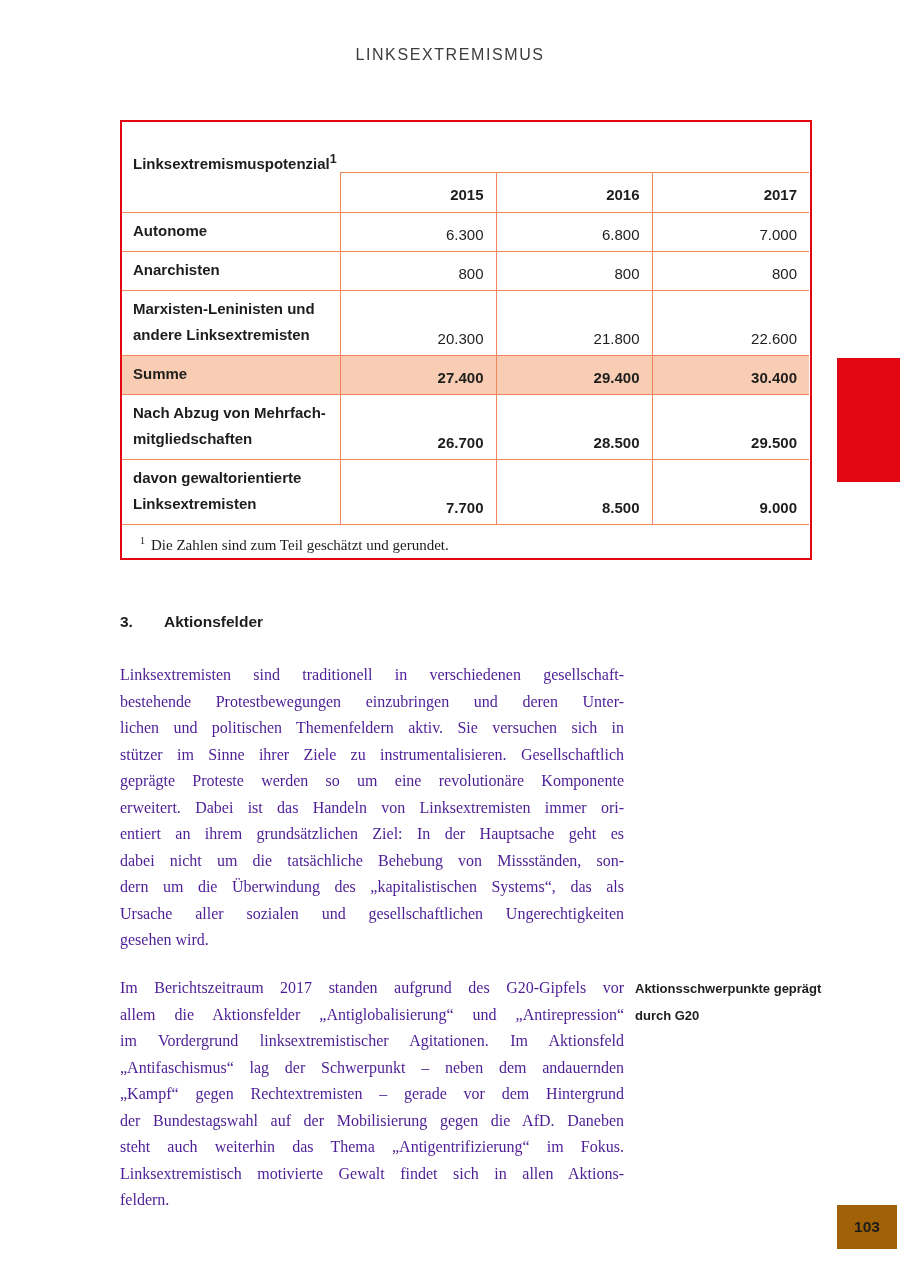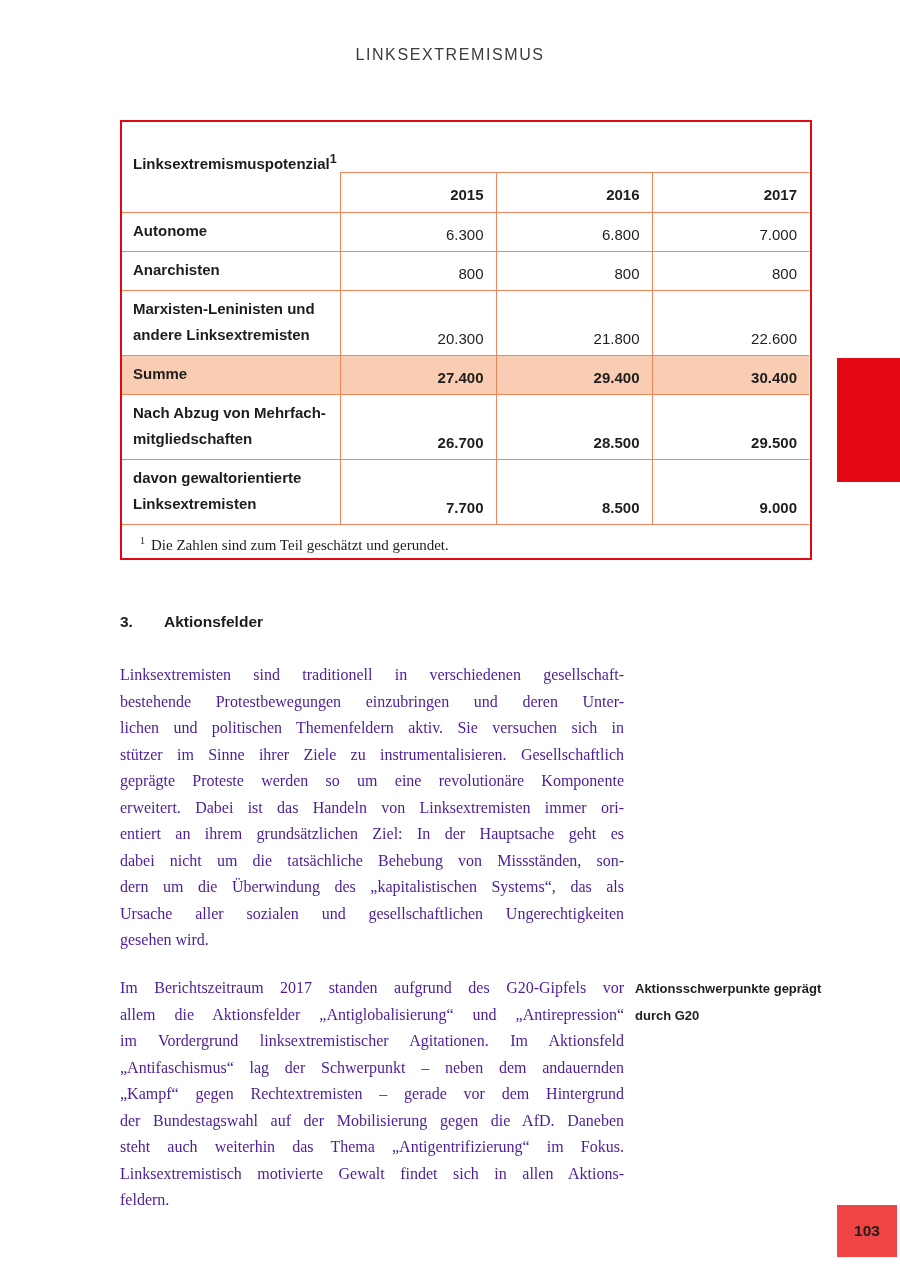--- a/index.html
+++ b/index.html
@@ -43,21 +43,21 @@
   .para .tline{text-align:justify;text-align-last:justify;}
   .para .tline.last{text-align-last:left;}
   .para1{top:662px;}
   .para2{top:975px;}
 
   
   .margin-note{position:absolute;left:635px;top:976px;width:200px;font-weight:bold;
     font-size:13px;line-height:26.5px;}
 
   
-  .page-num{position:absolute;left:837px;top:1205px;width:60px;height:52px;background:#ef4444;
+  .page-num{position:absolute;left:837px;top:1205px;width:60px;height:44px;background:#a16207;
     display:flex;align-items:center;justify-content:center;font-weight:bold;font-size:15.5px;}
 </style>
 </head>
 <body>
 
 <div class="page">
 
   <div class="running-head">LINKSEXTREMISMUS</div>
 
   <div class="tbl-wrap">

